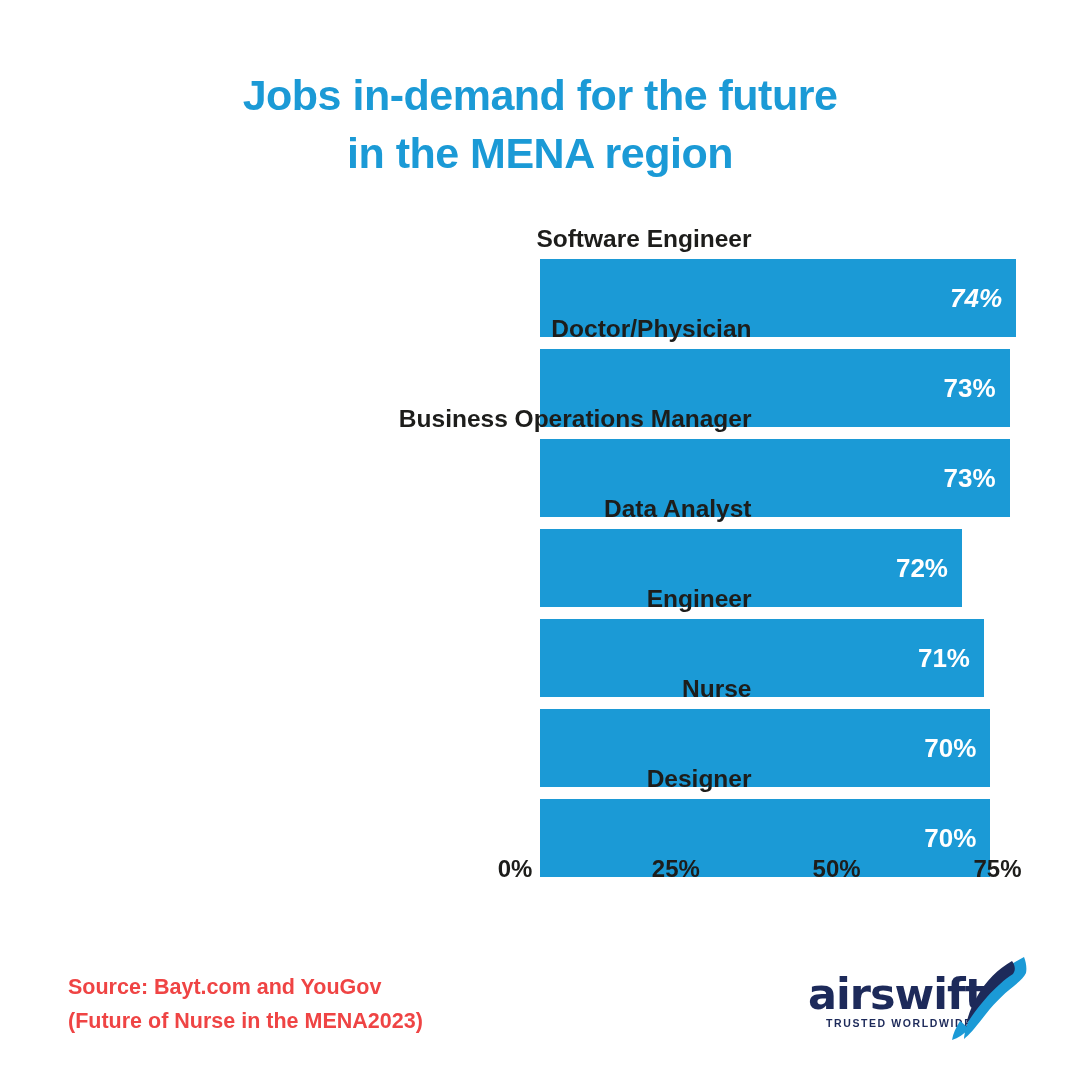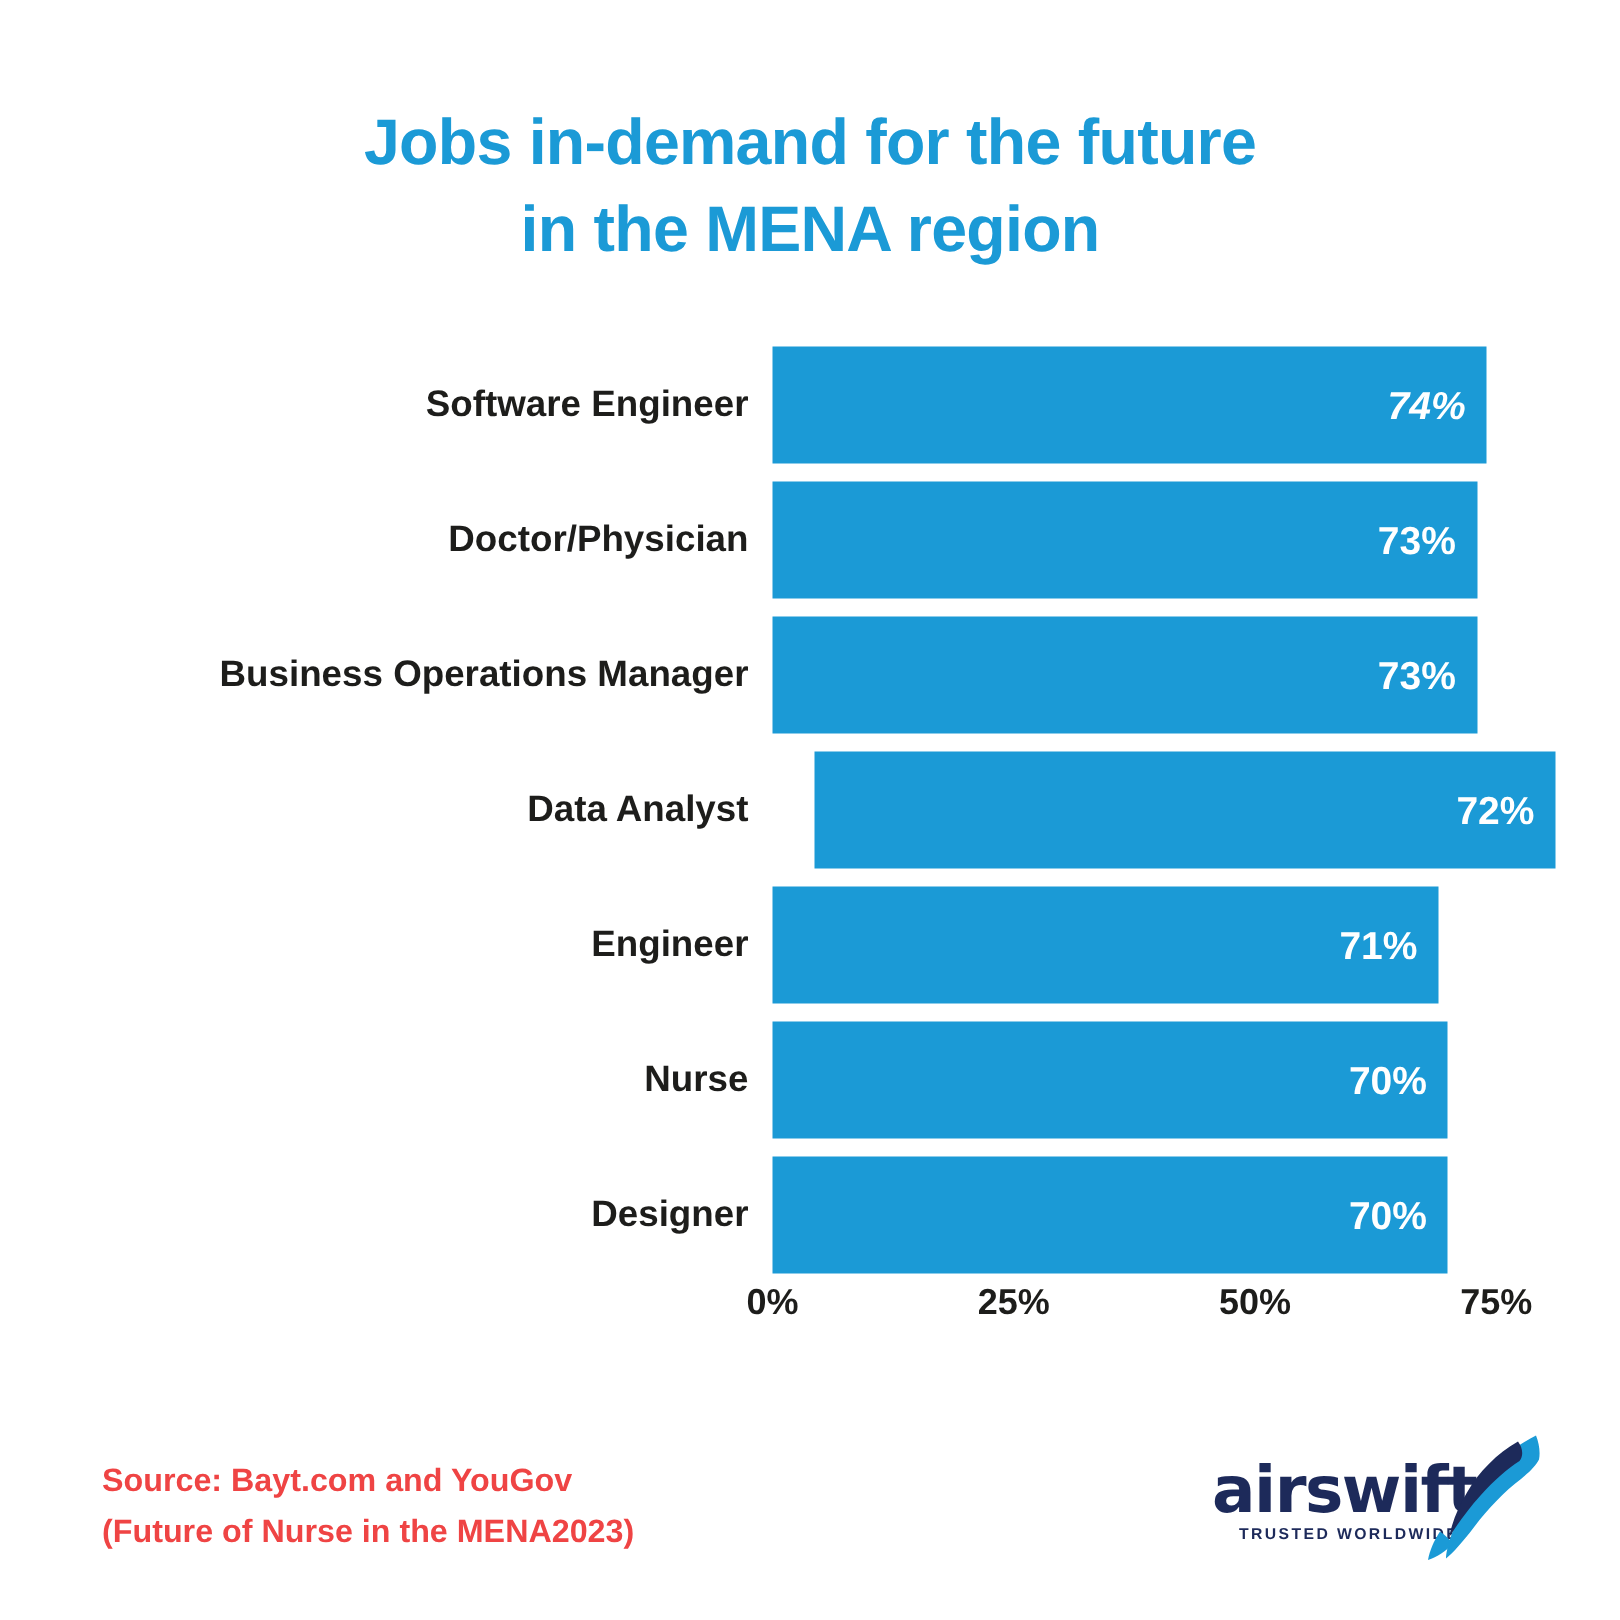--- a/index.html
+++ b/index.html
@@ -52,20 +52,21 @@
     position: absolute;
     left: 0;
     top: 0;
     width: 960px;
   }
   .row {
     position: relative;
     height: 90px;
     display: flex;
     align-items: center;
+    flex-direction: column;
   }
   .cat-label {
     width: 455px;
     text-align: right;
     padding-right: 16px;
     box-sizing: border-box;
     font-size: 24.5px;
     font-weight: bold;
     color: #1d1d1b;
     white-space: nowrap;
@@ -192,21 +193,21 @@
           <div class="cat-label">Business Operations Manager</div>
           <div class="bar-wrap">
             <div class="bar" style="width: 469.618px; background: rgb(27, 154, 214);">
               <div class="bar-value">73%</div>
             </div>
           </div>
         </div>
         <div class="row">
           <div class="cat-label">Data Analyst</div>
           <div class="bar-wrap">
-            <div class="bar" style="width: 494px; background: rgb(27, 154, 214); margin-left: 28px;">
+            <div class="bar" style="width: 422px; background: rgb(27, 154, 214);">
               <div class="bar-value">72%</div>
             </div>
           </div>
         </div>
         <div class="row">
           <div class="cat-label">Engineer</div>
           <div class="bar-wrap">
             <div class="bar" style="width: 444px; background: rgb(27, 154, 214);">
               <div class="bar-value">71%</div>
             </div>

